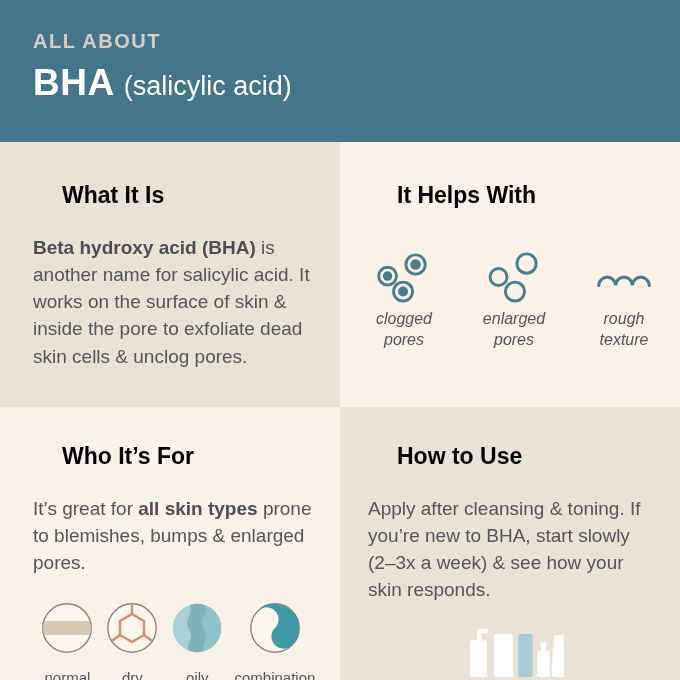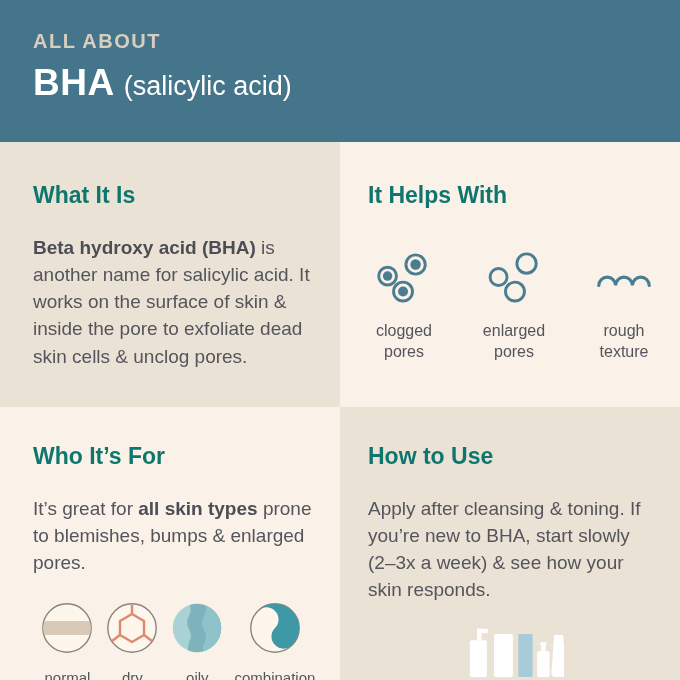--- a/index.html
+++ b/index.html
@@ -17,29 +17,29 @@
              border-left:19px solid transparent; border-right:19px solid transparent;
              border-top:21px solid #45758a; }
 
   
   .quad { position:absolute; width:340px; }
   .quad.tl { left:0;   top:142px; height:265px; background:#ebe2d6; padding:40px 28px 0 33px; }
   .quad.tr { left:340px; top:142px; height:265px; background:#faf1e8; padding:40px 20px 0 28px; }
   .quad.bl { left:0;   top:407px; height:273px; background:#faf1e8; padding:36px 20px 0 33px; }
   .quad.br { left:340px; top:407px; height:273px; background:#ebe2d6; padding:36px 24px 0 28px; }
 
-  h2.sec { font-size:23px; font-weight:700; color:#0f766e; }
+  h2.sec { font-size:23px; font-weight:700; color:#000000;margin-left:29px; }
   p.body { margin-top:25px; font-size:19px; line-height:1.43; color:#54555c; max-width:300px; }
   p.body b { font-weight:700; color:#4c4d55; }
 
   
   .icon-row { display:flex; justify-content:space-between; margin-top:40px; padding:0 0 0 0; }
   .icon-item { width:72px; display:flex; flex-direction:column; align-items:center; }
   .icon-box { height:60px; display:flex; align-items:center; justify-content:center; }
-  .icon-label { margin-top:12px; font-size:16px; line-height:1.3; color:#54555c; text-align:center; }
+  .icon-label { font-size:16px; line-height:1.3; color:#54555c; text-align:center;font-style:italic; }
 
   
   .skin-row { display:flex; justify-content:space-between; margin-top:26px; padding-left:2px; }
   .skin-item { display:flex; flex-direction:column; align-items:center; }
   .skin-item.w1 { width:72px; } .skin-item.w2 { width:72px;justify-content:center; }
   .skin-item.w3 { width:72px; } .skin-item.w4 { width:100px; }
   .skin-label { margin-top:11px; font-size:15px; color:#54555c; text-align:center; white-space:nowrap; }
 
   .bottles-wrap { margin-top:22px; text-align:center; }
 </style>

